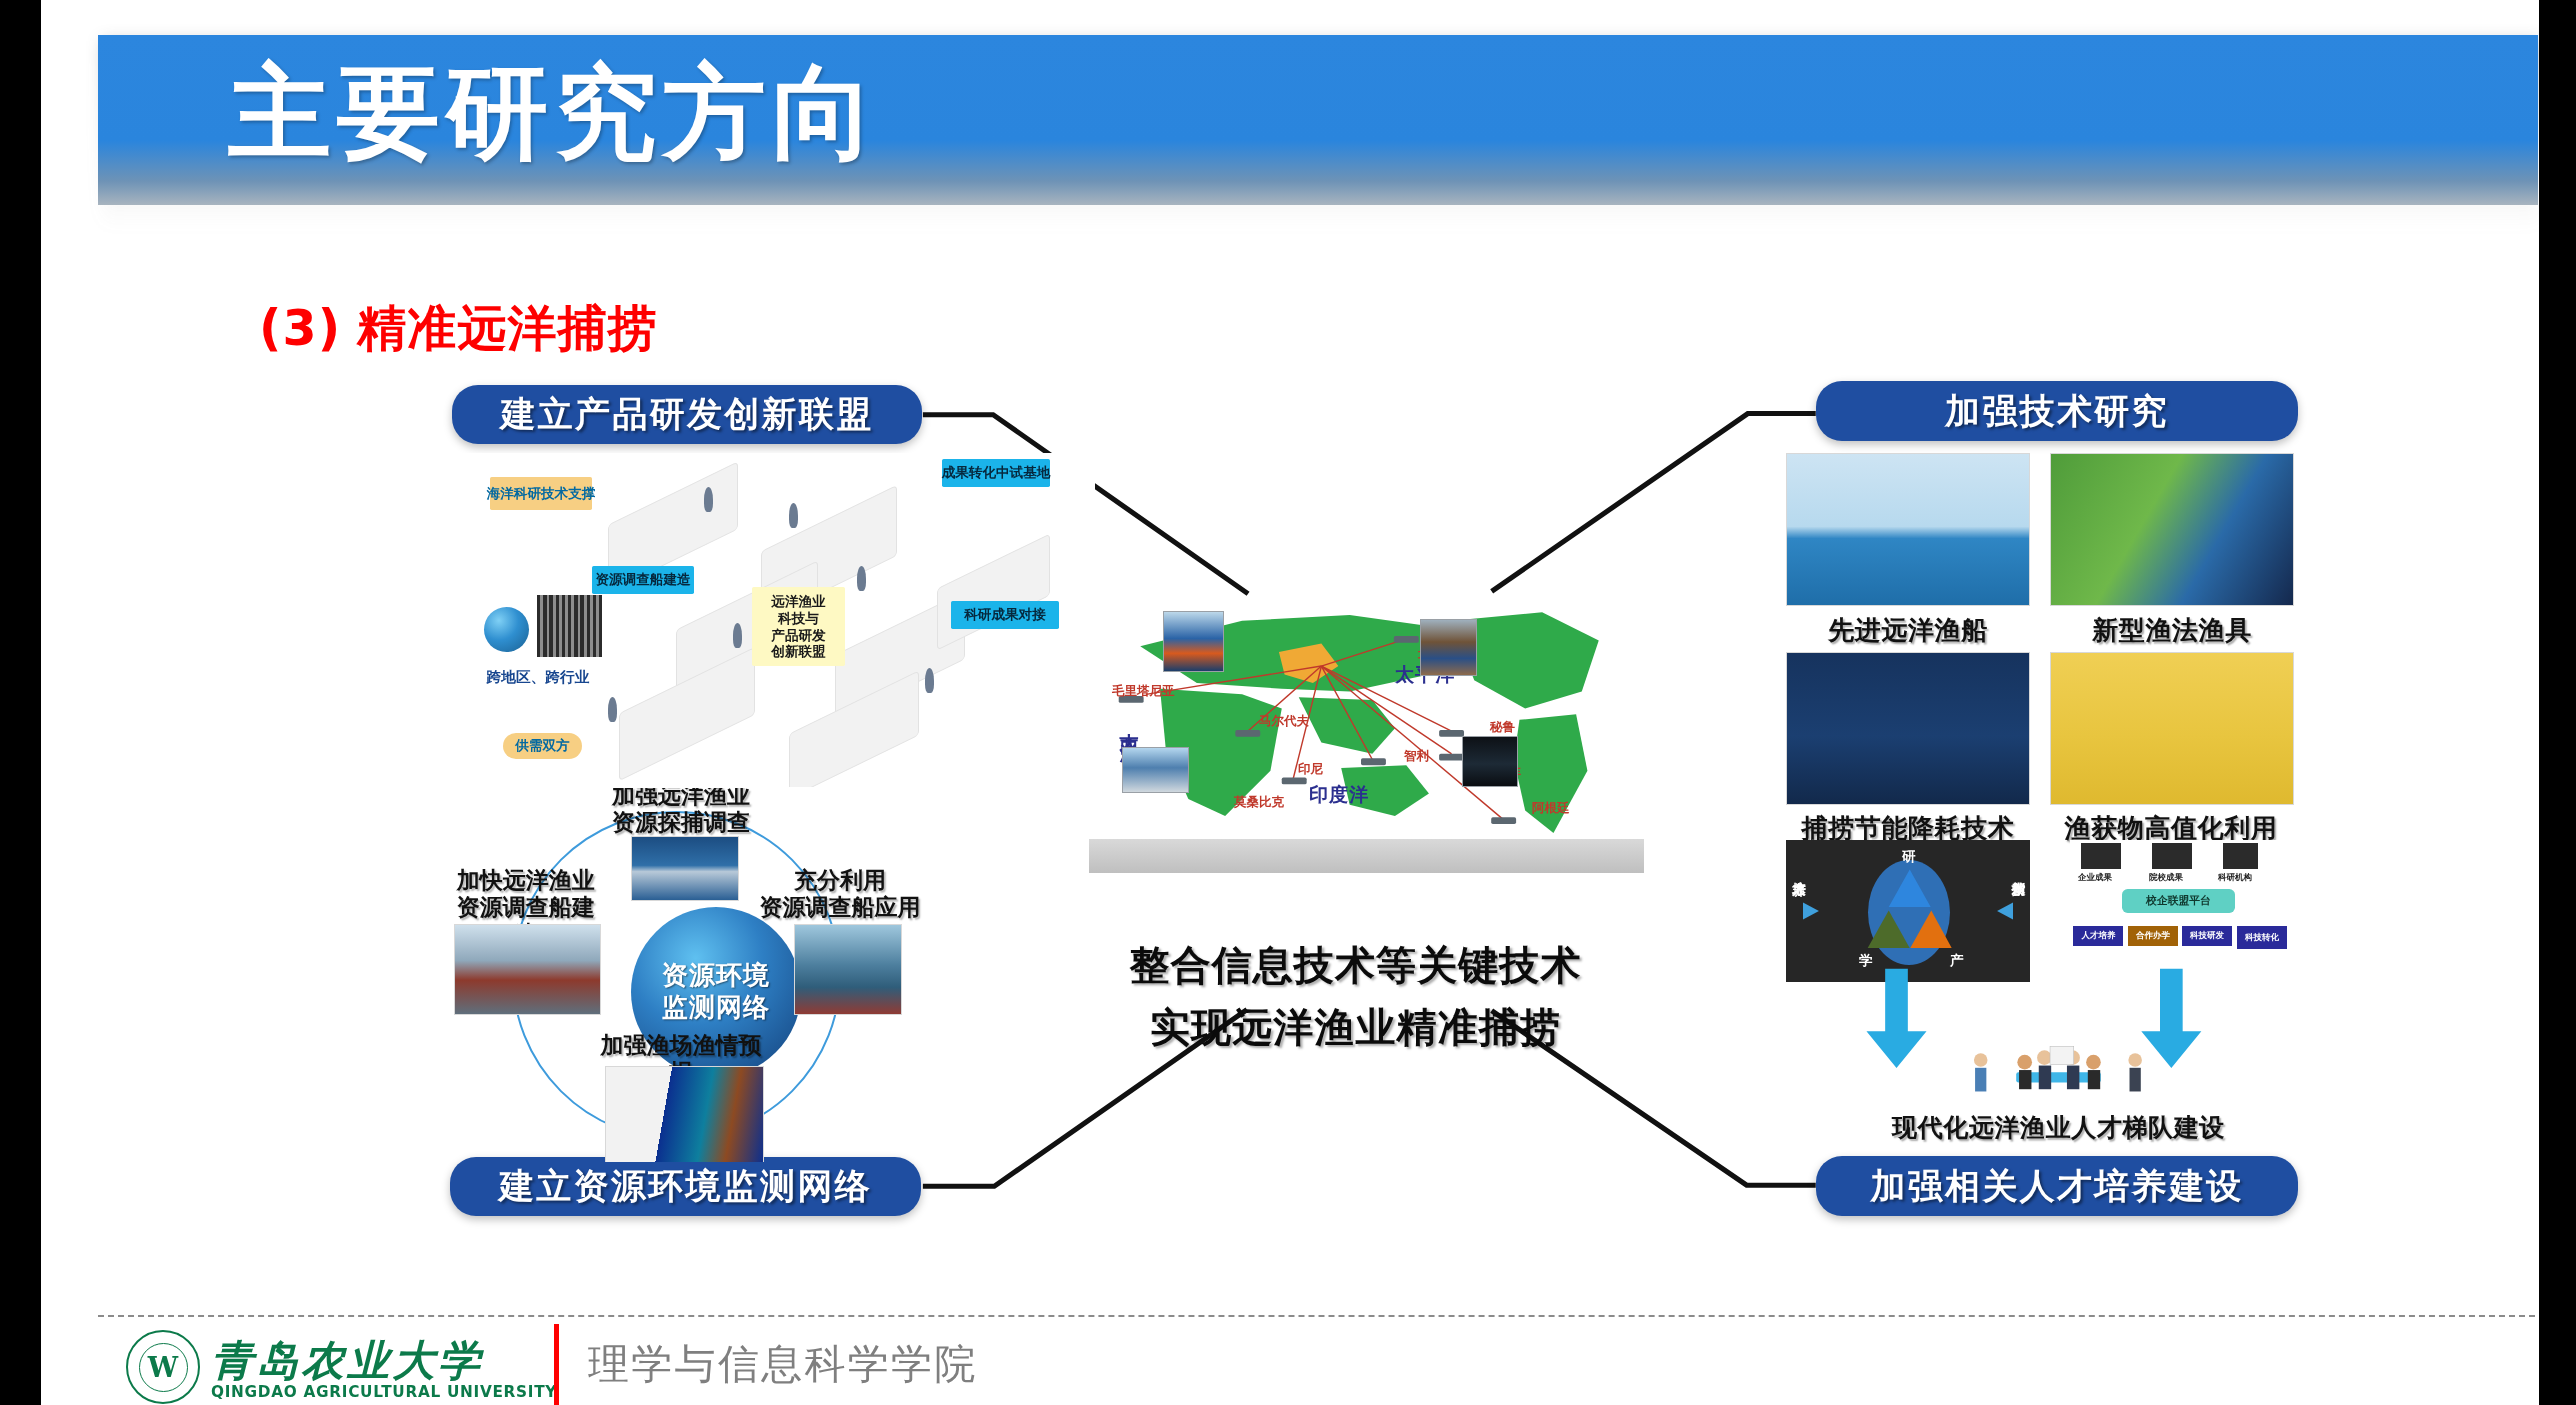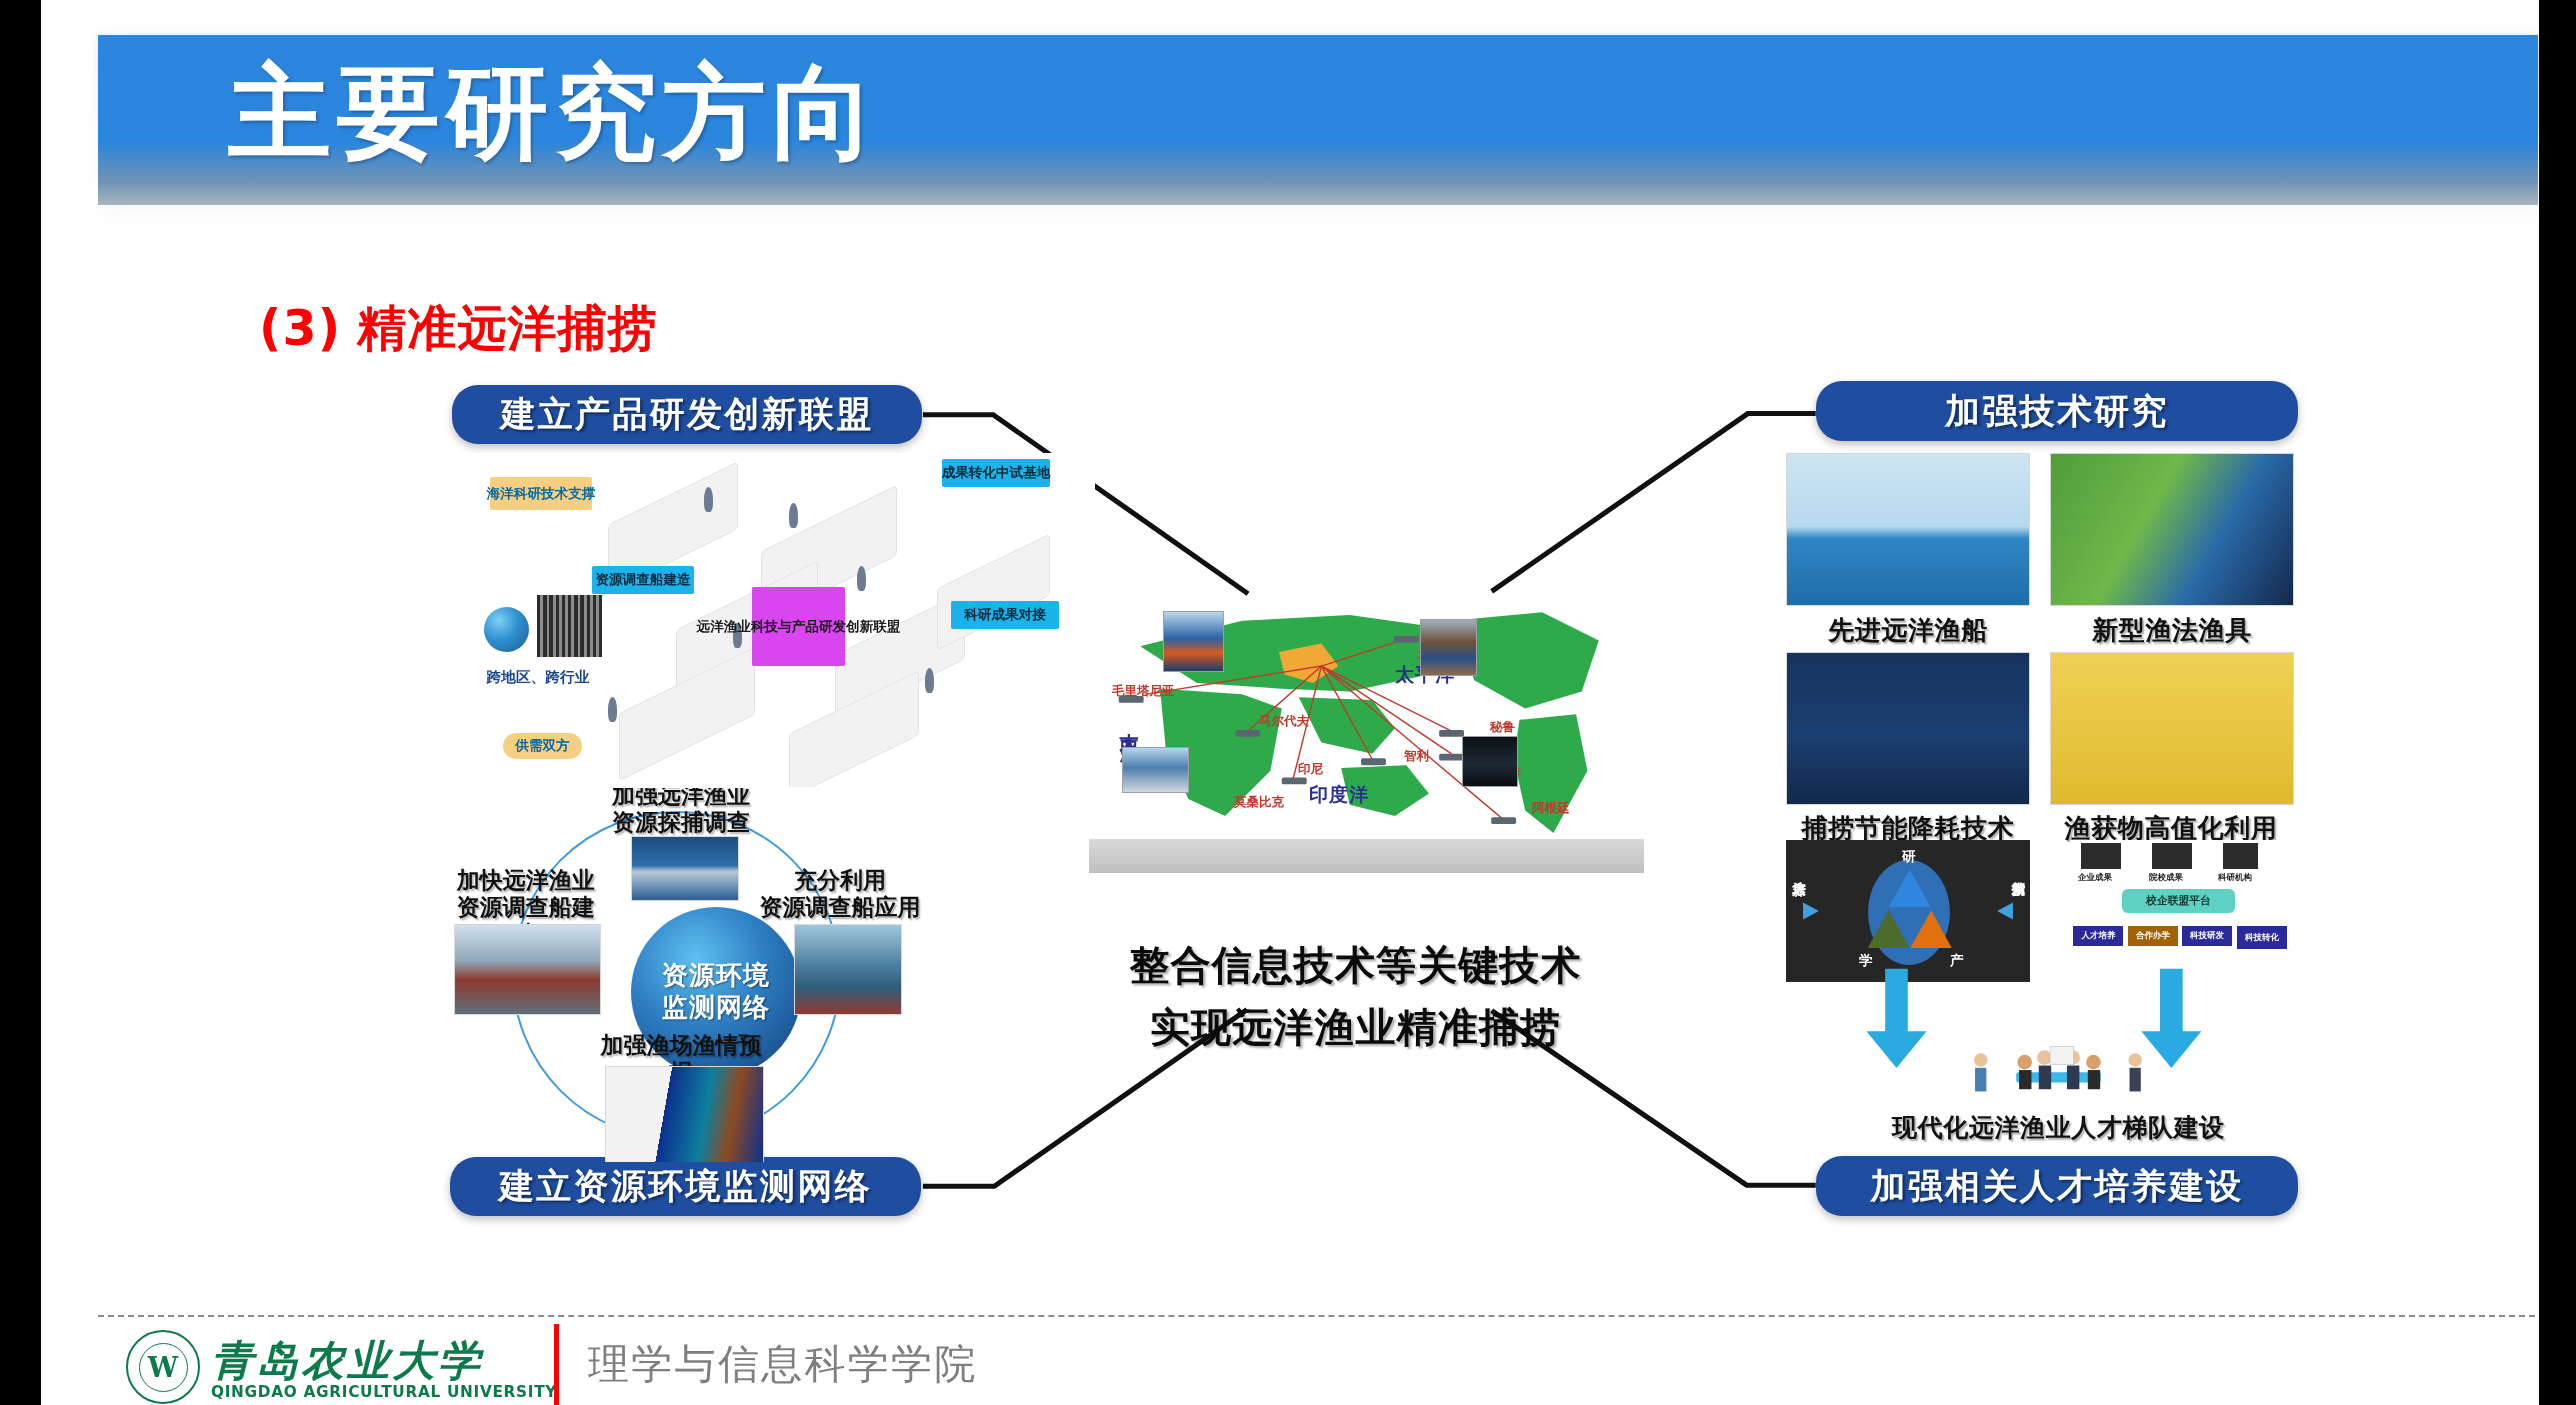--- a/index.html
+++ b/index.html
@@ -94,21 +94,21 @@
     transform: skewY(-26deg) skewX(0deg);
     border-radius: 4.5px;
   }
   .iso-chip {
     position: absolute; display:flex; align-items:center; justify-content:center;
     font-size: 13.6px; font-weight: bold; color:#0369a1; white-space: nowrap;
     letter-spacing: 0px; padding: 2.3px 5.7px; border-radius: 1.7px;
   }
   .chip-amber { background:#f7cf83; }
   .chip-cyan  { background:#1bb4ea; color:#06283d; }
-  .chip-orange{ background:#d946ef; color:#1a1a1a; line-height:1.25; flex-direction:row; }
+  .chip-orange{ background:#fef9c3; color:#1a1a1a; line-height:1.25; flex-direction:column; }
   .iso-person { position:absolute; background:#6b7b91; border-radius:50% 50% 35% 35%; }
   .iso-globe  { position:absolute; border-radius:50%;
       background: radial-gradient(circle at 33% 30%, #7fd0f5 0%, #2f8fd0 45%, #1a5f91 100%); }
   .iso-bldg   { position:absolute; background: repeating-linear-gradient(90deg,#2b2b2b 0 3.4px,#8d8d8d 3.4px 6.2px); }
 
   
   #circ { left: 397px; top: 788px; width: 657px; height: 374px; }
   .circ-ring {
     position:absolute; left: 74px; top: 23px; width: 329px; height: 329px;
     border: 2.3px solid #3e9bdc; border-radius: 50%;

